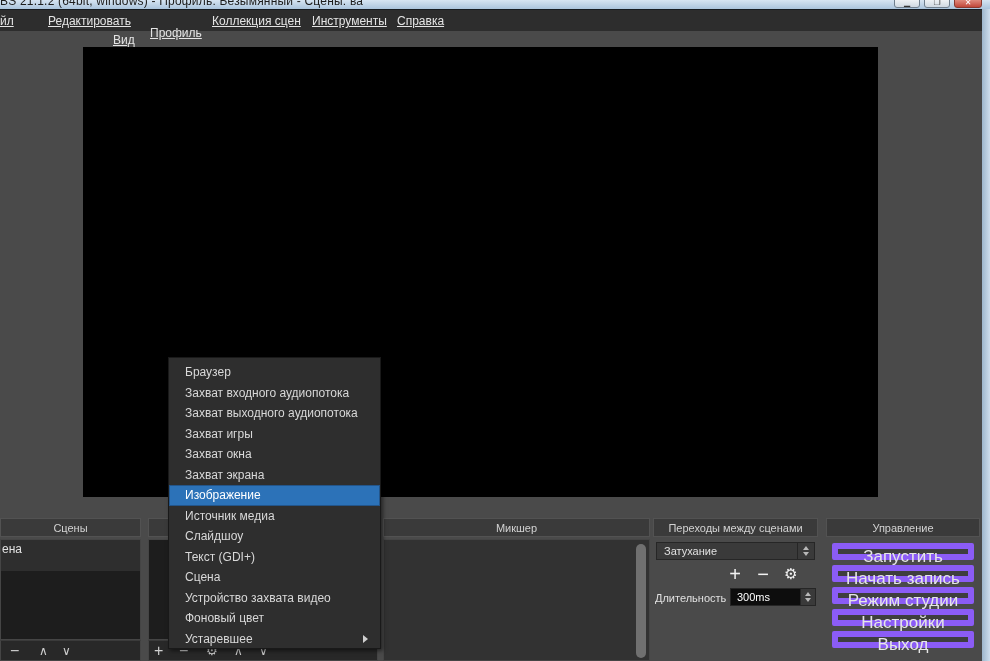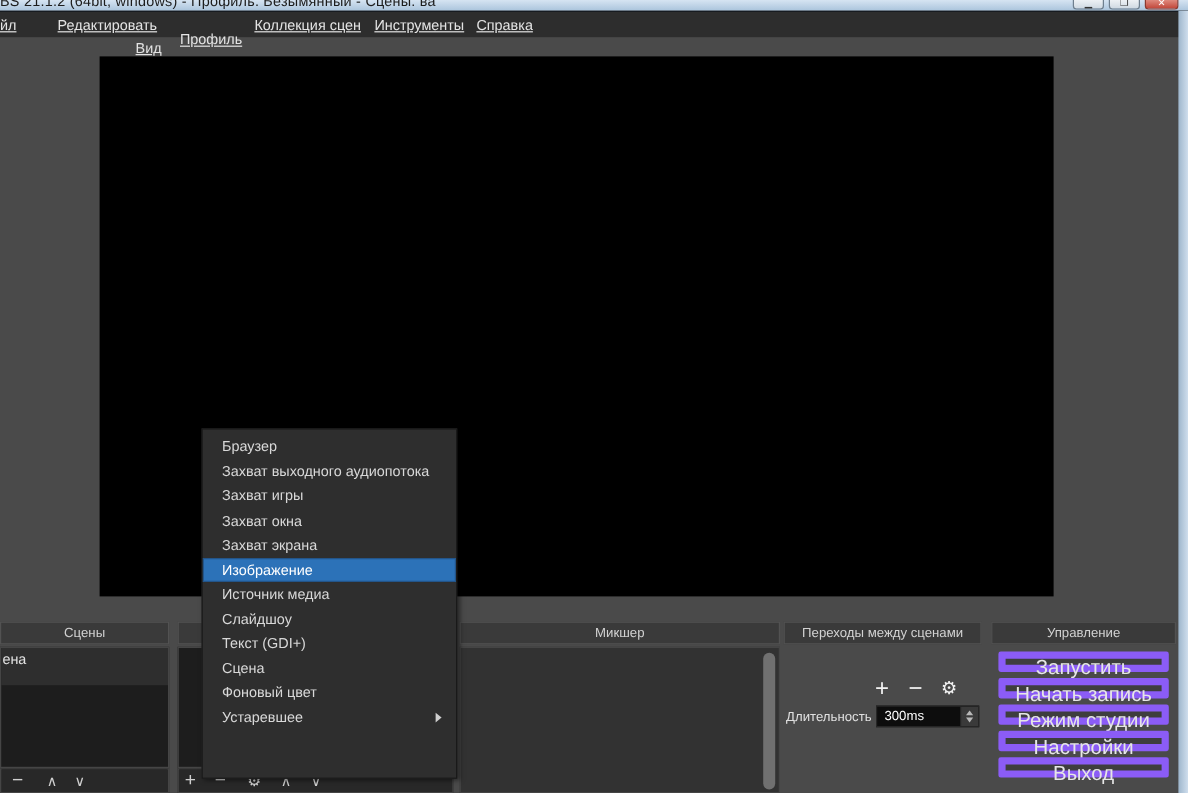--- a/index.html
+++ b/index.html
@@ -178,20 +178,27 @@
   <div class="phead">Микшер</div>
   <div class="mixer-body">
     <div class="scrollbar">
       <div class="scroll-thumb"></div>
     </div>
   </div>
 </div>
 
 <div class="panel panel-transitions">
   <div class="phead">Переходы между сценами</div>
+  <div class="combo">
+    <span>Затухание</span>
+    <span class="spinner">
+      <i class="tri-up"></i>
+      <i class="tri-down"></i>
+    </span>
+  </div>
   <div class="trans-icons">
     <span class="tic" style="left:0;  width:24px; font-size:20px; font-weight:300;">+</span>
     <span class="tic" style="left:28px; width:24px; font-size:20px; font-weight:300;">−</span>
     <span class="tic" style="left:56px; width:24px; font-size:15px;">⚙</span>
   </div>
   <div class="dur-label">Длительность</div>
   <div class="dur-spin">
     <span>300ms</span>
     <span class="spinner">
       <i class="tri-up"></i>
@@ -204,27 +211,29 @@
   <div class="phead">Управление</div>
   <div class="cbtn" style="top:25px;">Запустить трансляцию</div>
   <div class="cbtn" style="top:47px;">Начать запись</div>
   <div class="cbtn" style="top:69px;">Режим студии</div>
   <div class="cbtn" style="top:91px;">Настройки</div>
   <div class="cbtn" style="top:113px;">Выход</div>
 </div>
 
 <div class="ctxmenu">
   <div class="ctxitem">Браузер</div>
+  <div class="ctxitem">Захват входного аудиопотока</div>
   <div class="ctxitem">Захват выходного аудиопотока</div>
   <div class="ctxitem">Захват игры</div>
   <div class="ctxitem">Захват окна</div>
   <div class="ctxitem">Захват экрана</div>
   <div class="ctxitem hl">Изображение</div>
   <div class="ctxitem">Источник медиа</div>
   <div class="ctxitem">Слайдшоу</div>
   <div class="ctxitem">Текст (GDI+)</div>
   <div class="ctxitem">Сцена</div>
+  <div class="ctxitem">Устройство захвата видео</div>
   <div class="ctxitem">Фоновый цвет</div>
   <div class="ctxitem">
     <span>Устаревшее</span>
     <i class="subarrow"></i>
   </div>
 </div>
 
 </body></html>

